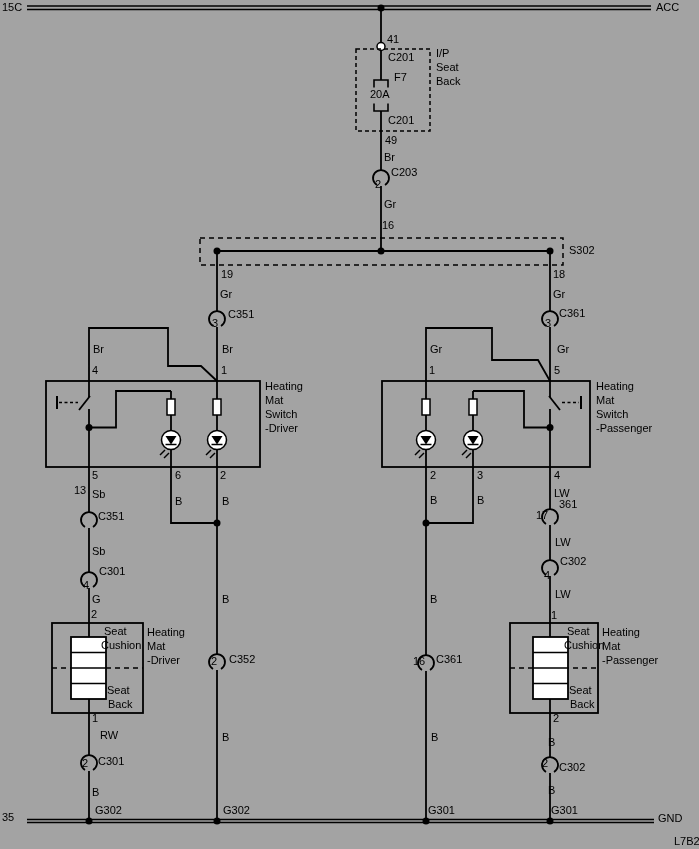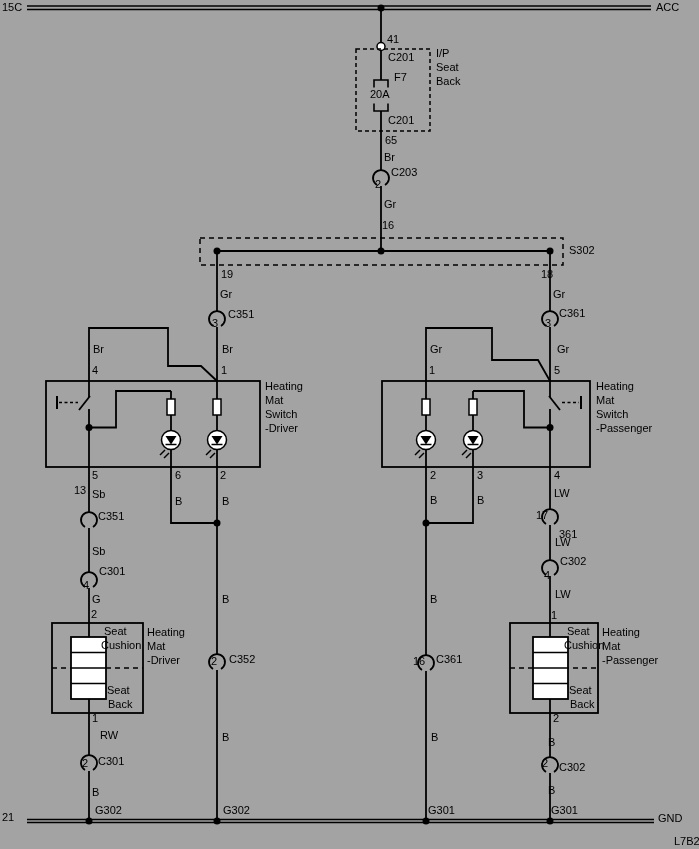--- a/index.html
+++ b/index.html
@@ -182,33 +182,33 @@
     <line x1="27" y1="822.5" x2="654" y2="822.5"></line>
   </g>
   <circle cx="89" cy="821" r="3.5" fill="#000" stroke="none"></circle>
   <circle cx="217" cy="821" r="3.5" fill="#000" stroke="none"></circle>
   <circle cx="426" cy="821" r="3.5" fill="#000" stroke="none"></circle>
   <circle cx="550" cy="821" r="3.5" fill="#000" stroke="none"></circle>
 </svg>
 
 <div class="lbl" style="left:2px;top:1px">15C</div>
 <div class="lbl" style="left:656px;top:1px">ACC</div>
-<div class="lbl" style="left:2px;top:811px">21</div>
+<div class="lbl" style="left:2px;top:811px">35</div>
 <div class="lbl" style="left:658px;top:812px">GND</div>
 <div class="lbl" style="left:674px;top:835px">L7B25055</div>
 
 <div class="lbl" style="left:387px;top:33px">41</div>
 <div class="lbl" style="left:388px;top:51px">C201</div>
 <div class="lbl" style="left:436px;top:47px">I/P</div>
 <div class="lbl" style="left:436px;top:61px">Seat</div>
 <div class="lbl" style="left:436px;top:75px">Back</div>
 <div class="lbl" style="left:394px;top:71px">F7</div>
 <div class="lbl" style="left:370px;top:88px">20A</div>
 <div class="lbl" style="left:388px;top:114px">C201</div>
-<div class="lbl" style="left:385px;top:134px">65</div>
+<div class="lbl" style="left:385px;top:134px">49</div>
 
 <div class="lbl" style="left:384px;top:151px">Br</div>
 <div class="lbl" style="left:391px;top:166px">C203</div>
 <div class="lbl" style="left:375px;top:178px">2</div>
 <div class="lbl" style="left:384px;top:198px">Gr</div>
 <div class="lbl" style="left:382px;top:219px">16</div>
 <div class="lbl" style="left:569px;top:244px">S302</div>
 
 <div class="lbl" style="left:221px;top:268px">19</div>
 <div class="lbl" style="left:220px;top:288px">Gr</div>
@@ -250,21 +250,21 @@
 <div class="lbl" style="left:147px;top:626px">Heating</div>
 <div class="lbl" style="left:147px;top:640px">Mat</div>
 <div class="lbl" style="left:147px;top:654px">-Driver</div>
 <div class="lbl" style="left:92px;top:712px">1</div>
 <div class="lbl" style="left:100px;top:729px">RW</div>
 <div class="lbl" style="left:82px;top:757px">2</div>
 <div class="lbl" style="left:98px;top:755px">C301</div>
 <div class="lbl" style="left:92px;top:786px">B</div>
 <div class="lbl" style="left:95px;top:804px">G302</div>
 
-<div class="lbl" style="left:541px;top:268px">18</div>
+<div class="lbl" style="left:553px;top:268px">18</div>
 <div class="lbl" style="left:553px;top:288px">Gr</div>
 <div class="lbl" style="left:559px;top:307px">C361</div>
 <div class="lbl" style="left:545px;top:317px">3</div>
 <div class="lbl" style="left:430px;top:343px">Gr</div>
 <div class="lbl" style="left:429px;top:364px">1</div>
 <div class="lbl" style="left:557px;top:343px">Gr</div>
 <div class="lbl" style="left:554px;top:364px">5</div>
 <div class="lbl" style="left:596px;top:380px">Heating</div>
 <div class="lbl" style="left:596px;top:394px">Mat</div>
 <div class="lbl" style="left:596px;top:408px">Switch</div>
@@ -276,21 +276,21 @@
 <div class="lbl" style="left:430px;top:494px">B</div>
 <div class="lbl" style="left:477px;top:494px">B</div>
 <div class="lbl" style="left:430px;top:593px">B</div>
 <div class="lbl" style="left:413px;top:655px">16</div>
 <div class="lbl" style="left:436px;top:653px">C361</div>
 <div class="lbl" style="left:431px;top:731px">B</div>
 <div class="lbl" style="left:428px;top:804px">G301</div>
 
 <div class="lbl" style="left:554px;top:487px">LW</div>
 <div class="lbl" style="left:536px;top:509px">17</div>
-<div class="lbl" style="left:559px;top:528px">361</div>
+<div class="lbl" style="left:559px;top:498px">361</div>
 <div class="lbl" style="left:555px;top:536px">LW</div>
 <div class="lbl" style="left:560px;top:555px">C302</div>
 <div class="lbl" style="left:544px;top:569px">4</div>
 <div class="lbl" style="left:555px;top:588px">LW</div>
 <div class="lbl" style="left:551px;top:609px">1</div>
 
 <div class="lbl" style="left:567px;top:625px">Seat</div>
 <div class="lbl" style="left:564px;top:639px">Cushion</div>
 <div class="lbl" style="left:569px;top:684px">Seat</div>
 <div class="lbl" style="left:570px;top:698px">Back</div>

